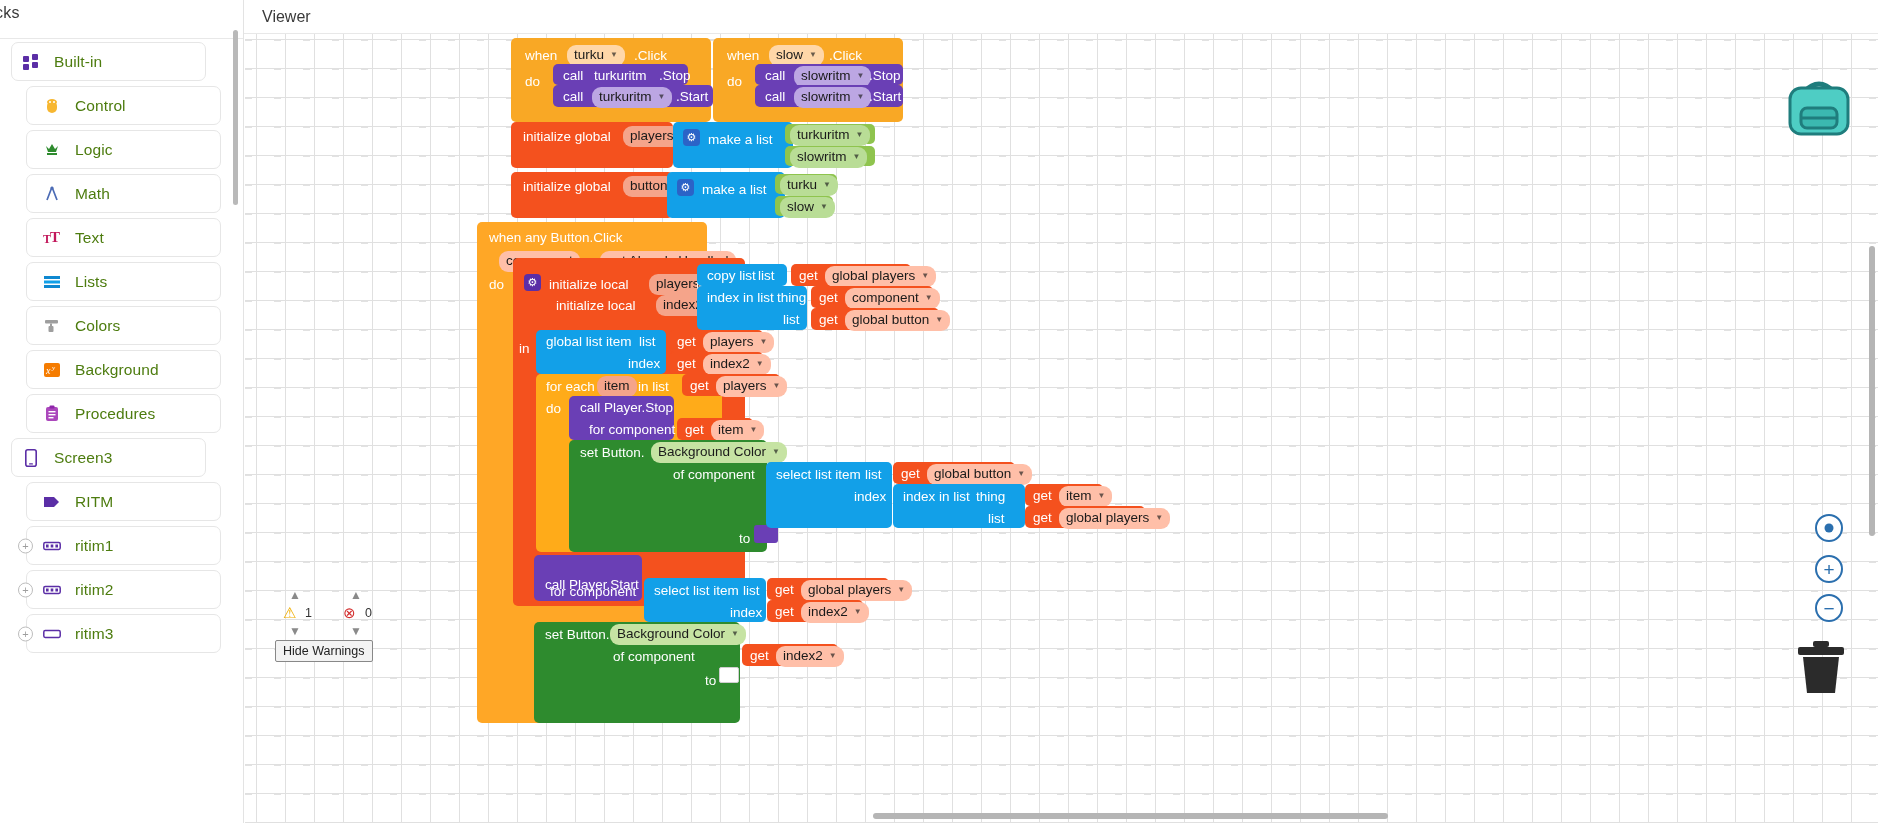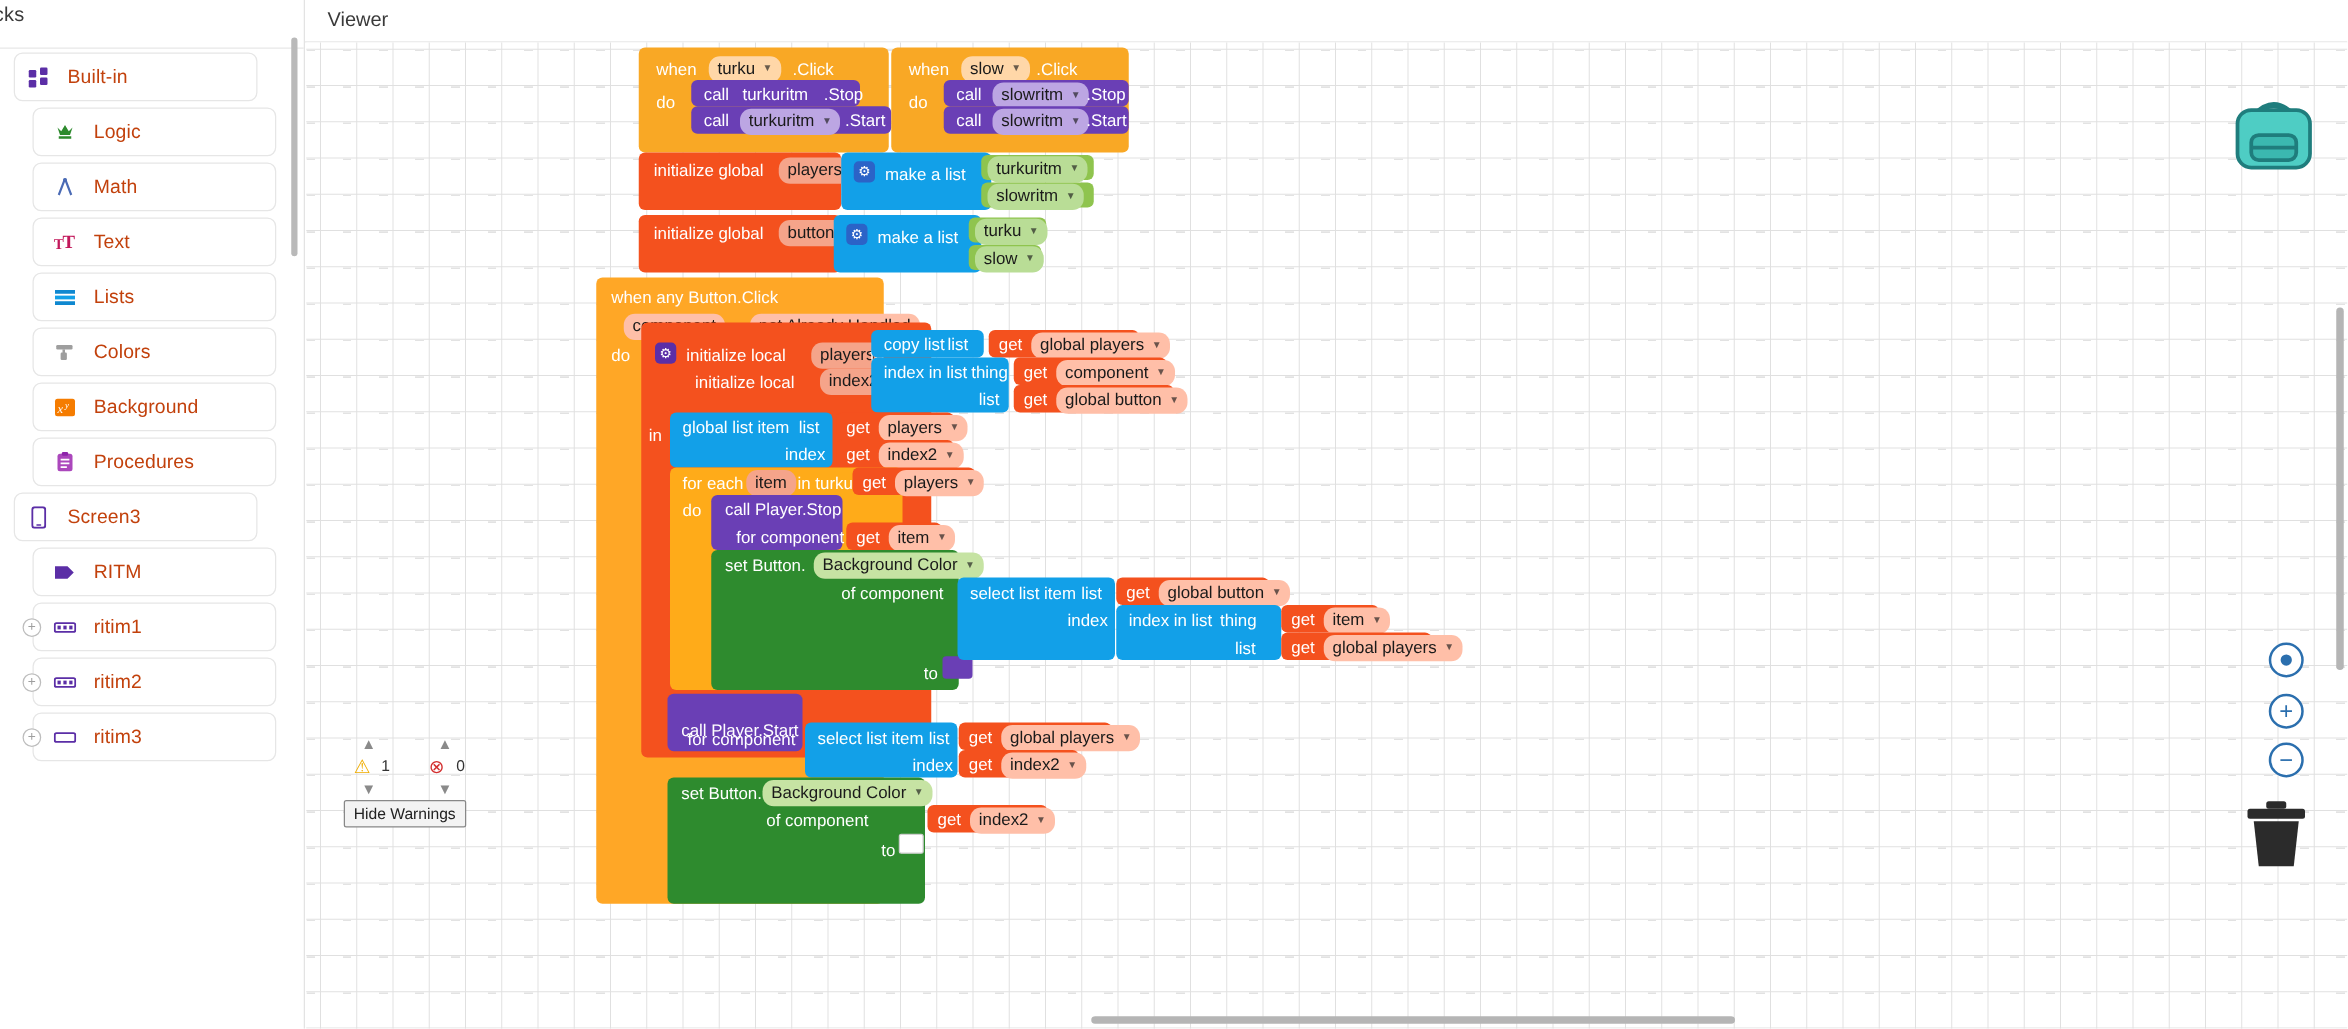--- a/index.html
+++ b/index.html
@@ -29,21 +29,21 @@
   .pal-item {
     position: relative;
     height: 39px; margin: 0 38px 5px 11px;
     border: 1px solid #e6e6e6; border-radius: 7px;
     display: flex; align-items: center;
     background: #fff; cursor: pointer;
   }
   .pal-item.indent { margin-left: 26px; margin-right: 23px; }
   .pal-item.root   { margin-left: 11px; margin-right: 38px; }
   .pal-label {
-    font-size: 15.5px; color: #c2410c; letter-spacing: .1px;
+    font-size: 15.5px; color: #4d7c0f; letter-spacing: .1px;
     white-space: nowrap;
   }
   .pal-icon {
     width: 18px; height: 18px; margin-right: 14px; margin-left: 16px;
     display: inline-flex; align-items: center; justify-content: center;
     flex: 0 0 18px;
   }
   .pal-item.root .pal-icon { margin-left: 10px; }
   .expander {
     position: absolute; left: -9px; top: 50%; transform: translateY(-50%);
@@ -194,20 +194,31 @@
           <svg width="18" height="18" viewBox="0 0 18 18">
               <rect x="1" y="3" width="6" height="6" rx="1" fill="#5b2ea6"></rect>
               <rect x="10" y="1" width="6" height="6" rx="1" fill="#5b2ea6"></rect>
               <rect x="1" y="11" width="6" height="6" rx="1" fill="#5b2ea6"></rect>
               <rect x="10" y="9" width="6" height="6" rx="1" fill="#5b2ea6"></rect>
             </svg>
         </span>
         <span class="pal-label">Built-in</span>
       </div>
 
+      <div class="pal-item indent">
+        <span class="pal-icon">
+          <svg width="14" height="18" viewBox="0 0 14 18">
+              <rect x="2" y="4" width="10" height="12" rx="5" fill="#f7b731"></rect>
+              <rect x="2" y="2" width="10" height="6" rx="5" fill="#f7b731"></rect>
+              <circle cx="5" cy="5" r="1" fill="#fff"></circle>
+              <circle cx="9" cy="5" r="1" fill="#fff"></circle>
+            </svg>
+        </span>
+        <span class="pal-label">Control</span>
+      </div>
 
       <div class="pal-item indent">
         <span class="pal-icon">
           <svg width="16" height="18" viewBox="0 0 16 18">
               <path d="M2 5 L4 11 H12 L14 5 L11 8 L8 3 L5 8 Z" fill="#2e8b2e"></path>
               <rect x="3" y="12" width="10" height="2" fill="#2e8b2e"></rect>
             </svg>
         </span>
         <span class="pal-label">Logic</span>
       </div>
@@ -523,21 +534,21 @@
         <span>index2</span>
           <span class="caret">▼</span>
       </span>
     </div>
 
     <div class="blk b-ctrl" style="left:291px; top:340px; width:186px; height:178px;">
       <span class="btxt" style="left:10px; top:6px;">for each</span>
       <span class="field f-salmon" style="left:61px; top:2px;">
         <span>item</span>
       </span>
-      <span class="btxt" style="left:102px; top:6px;">in turku</span>
+      <span class="btxt" style="left:102px; top:6px;">in list</span>
       <span class="btxt" style="left:10px; top:28px;">do</span>
     </div>
     <div class="blk b-var" style="left:437px; top:340px; width:98px; height:22px;">
       <span class="btxt" style="left:8px; top:5px;">get</span>
       <span class="field f-salmon2" style="left:34px; top:2px;">
         <span>players</span>
           <span class="caret">▼</span>
       </span>
     </div>
 

